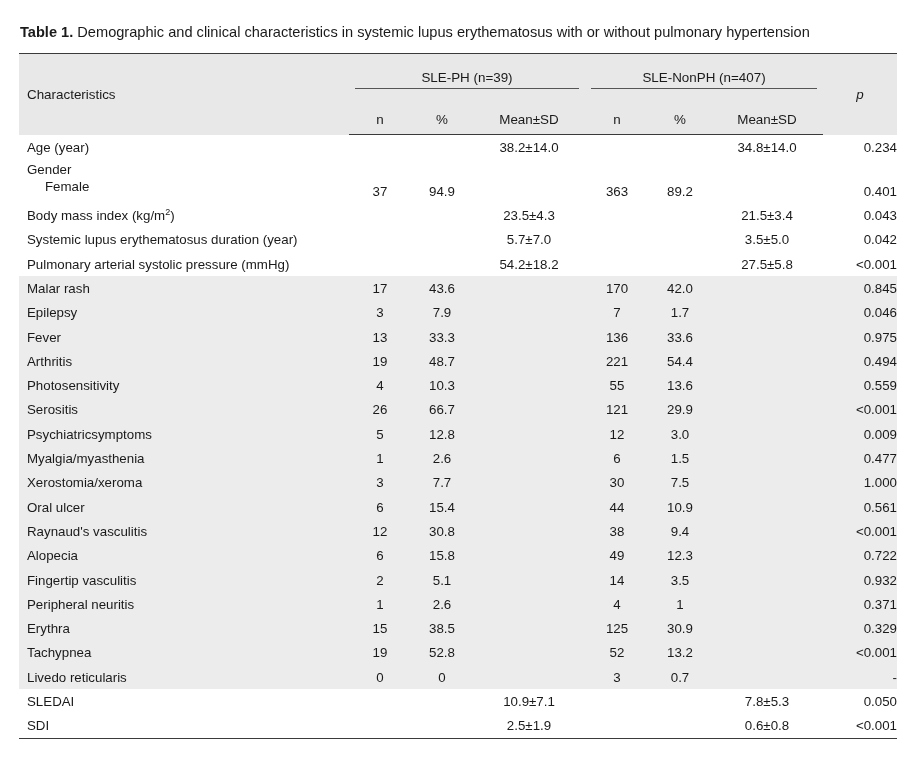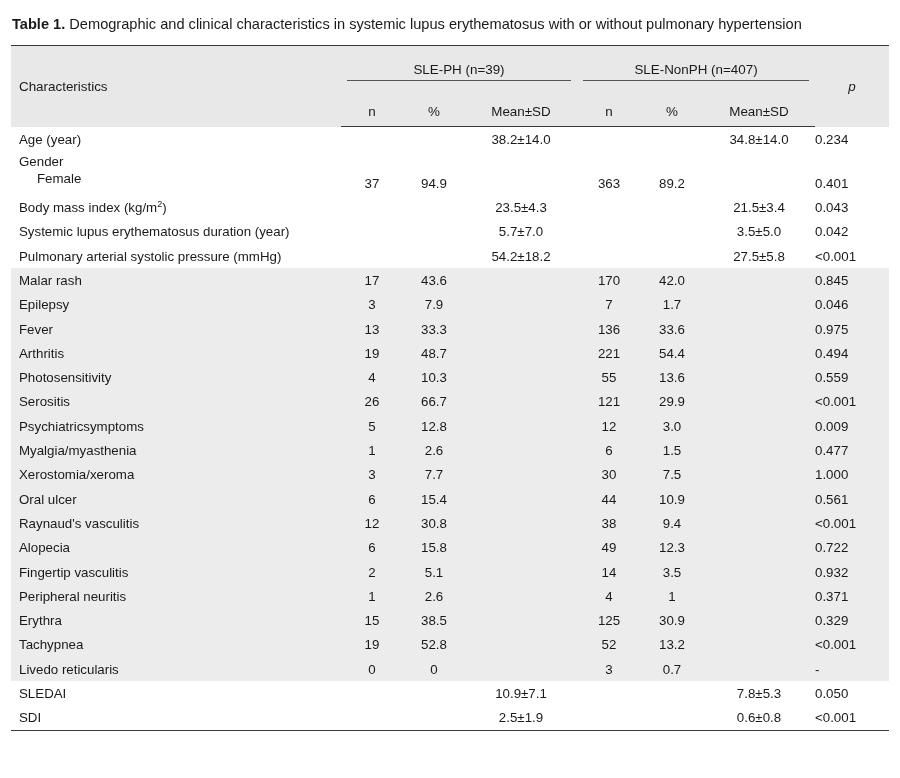--- a/index.html
+++ b/index.html
@@ -11,21 +11,21 @@
     height: 778px;
     background: #ffffff;
     font-family: "Liberation Sans", sans-serif;
     color: #1a1a1a;
     overflow: hidden;
   }
   .page {
     width: 900px;
     height: 580px;
     box-sizing: border-box;
-    padding: 0;
+    padding: 8px;
     position: relative;
   }
   
   .caption {
     padding: 14px 12px 10px 12px;
     font-size: 14.6px;
     line-height: 1.45;
     text-align: justify;
     text-justify: inter-word;
     color: #1a1a1a;
@@ -92,21 +92,21 @@
     text-align: left;
     padding-left: 8px !important;
   }
   tbody td.num {
     text-align: center;
   }
   tbody td.meansd {
     text-align: center;
   }
   tbody td.pval {
-    text-align: left;
+    text-align: right;
     margin-top: 16px;
   }
   tbody tr.shade td {
     background: #ececec;
   }
   .gender-cell {
     line-height: 1.25;
   }
   .gender-cell .l1 { display: block; }
   .gender-cell .l2 { display: block; padding-left: 18px; }

